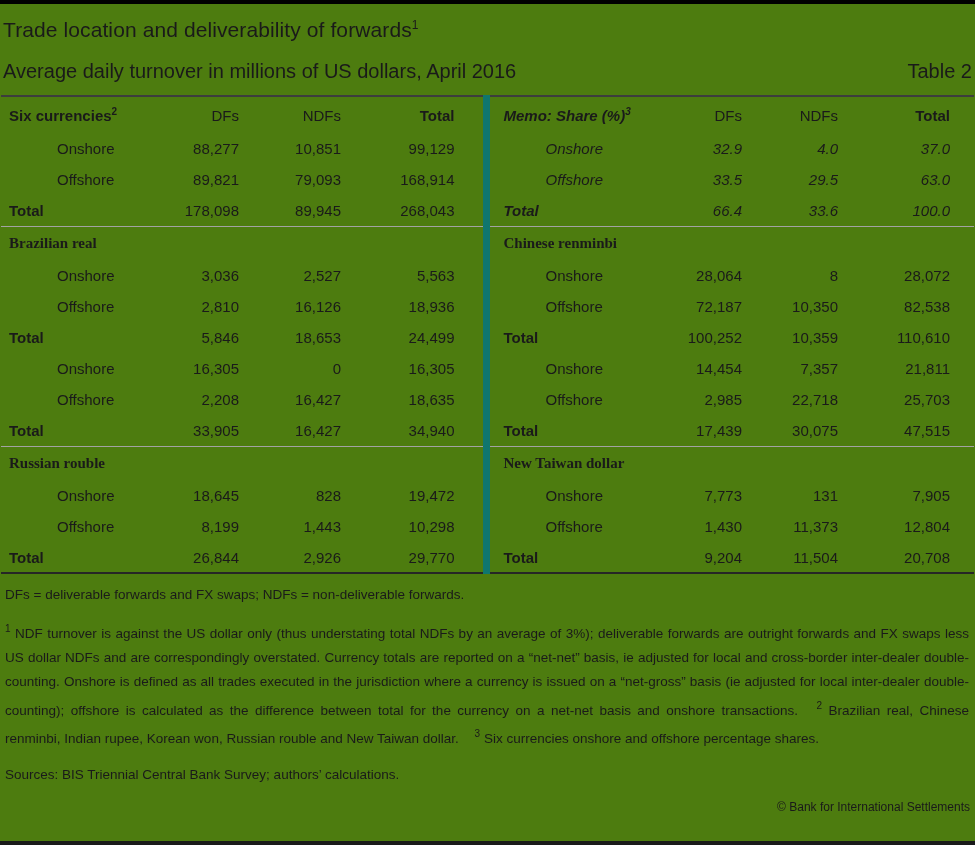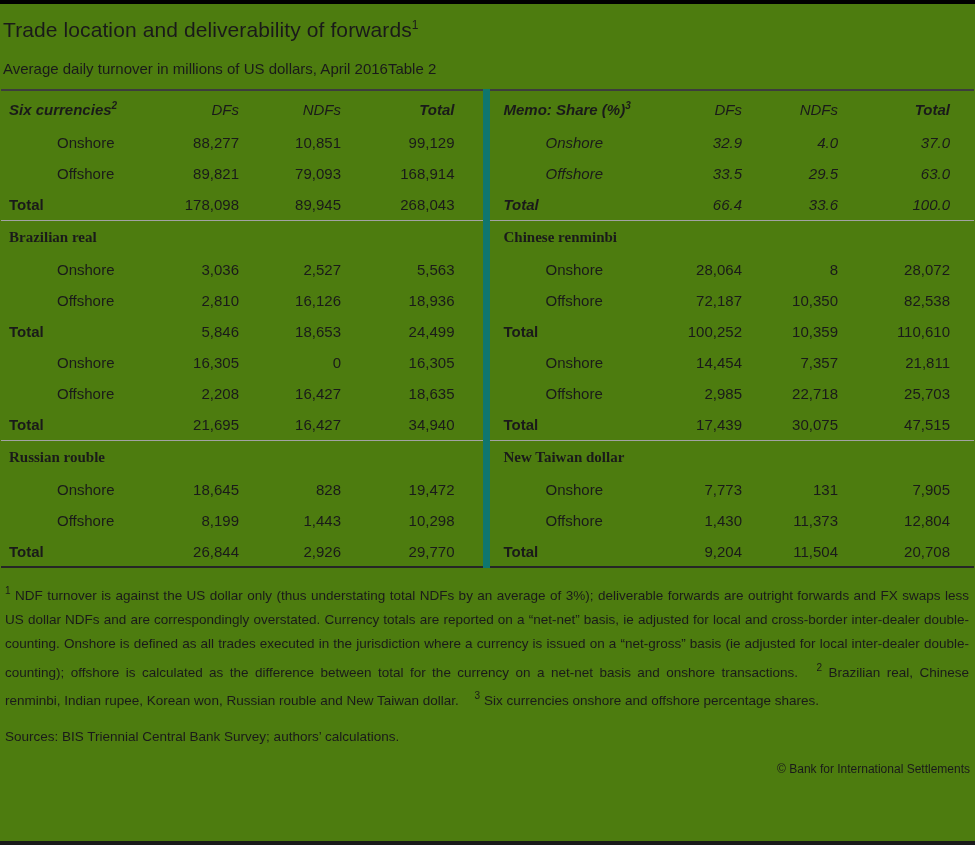--- a/index.html
+++ b/index.html
@@ -26,36 +26,36 @@
   h1.title {
     margin: 14px 0 0 3px;
     font-size: 21px;
     font-weight: 400;
     letter-spacing: 0.1px;
     color: #1a1a1a;
   }
   h1.title sup { font-size: 12px; vertical-align: super; }
   .subrow {
     display: flex;
-    justify-content: flex-start;
+    justify-content: space-between;
     align-items: baseline;
     margin: 18px 3px 12px 3px;
-    font-size: 15px;
+    font-size: 20px;
   }
   table.t {
     border-collapse: collapse;
     table-layout: fixed;
     width: 973px;
     margin-left: 1px;
     border-top: 2px solid #3d3d3d;
     border-bottom: 2px solid #262626;
     font-size: 15px;
   }
   table.t td { vertical-align: middle; height: 31px; white-space: nowrap; overflow: hidden; }
-  tr.hdr td { height: 37px; font-style: italic; }
+  tr.hdr td { height: 37px; }
   tr.sect td { height: 34px; border-top: 1px solid #a3a3a3; font-family: Liberation Serif, serif; }
   td.c1 { padding-left: 8px; text-align: left; }
   td.c5 { padding-left: 14px; text-align: left; border-left: 7px solid #0f766e; }
   td.ind { padding-left: 56px; }
   td.c5.ind { padding-left: 56px; }
   td.n { text-align: right; }
   td.p4 { padding-right: 28px; }
   td.p8 { padding-right: 24px; }
   .b { font-weight: bold; }
   .i { font-style: italic; }
@@ -196,21 +196,21 @@
       <td class="n">2,208</td>
       <td class="n">16,427</td>
       <td class="n p4">18,635</td>
       <td class="c5 ind">Offshore</td>
       <td class="n">2,985</td>
       <td class="n">22,718</td>
       <td class="n p8">25,703</td>
     </tr>
     <tr>
       <td class="c1 b">Total</td>
-      <td class="n">21,695</td>
+      <td class="n">33,905</td>
       <td class="n">16,427</td>
       <td class="n p4">34,940</td>
       <td class="c5 b">Total</td>
       <td class="n">17,439</td>
       <td class="n">30,075</td>
       <td class="n p8">47,515</td>
     </tr>
 
     <tr class="sect">
       <td class="c1 b" colspan="4">Russian rouble</td>
@@ -243,20 +243,21 @@
       <td class="n p4">29,770</td>
       <td class="c5 b">Total</td>
       <td class="n">9,204</td>
       <td class="n">11,504</td>
       <td class="n p8">20,708</td>
     </tr>
   </tbody>
     </table>
 
   <div class="notes">
+    <p class="abbr">DFs = deliverable forwards and FX swaps; NDFs = non-deliverable forwards.</p>
     <p class="just">
       <sup>1</sup>
       <span>NDF turnover is against the US dollar only (thus understating total NDFs by an average of 3%); deliverable forwards are outright forwards and FX swaps less US dollar NDFs and are correspondingly overstated. Currency totals are reported on a “net-net” basis, ie adjusted for local and cross-border inter-dealer double-counting. Onshore is defined as all trades executed in the jurisdiction where a currency is issued on a “net-gross” basis (ie adjusted for local inter-dealer double-counting); offshore is calculated as the difference between total for the currency on a net-net basis and onshore transactions.</span>
       <sup class="gap">2</sup>
       <span>Brazilian real, Chinese renminbi, Indian rupee, Korean won, Russian rouble and New Taiwan dollar.</span>
       <sup class="gap">3</sup>
       <span>Six currencies onshore and offshore percentage shares.</span>
     </p>
     <p class="src">Sources: BIS Triennial Central Bank Survey; authors’ calculations.</p>
   </div>

